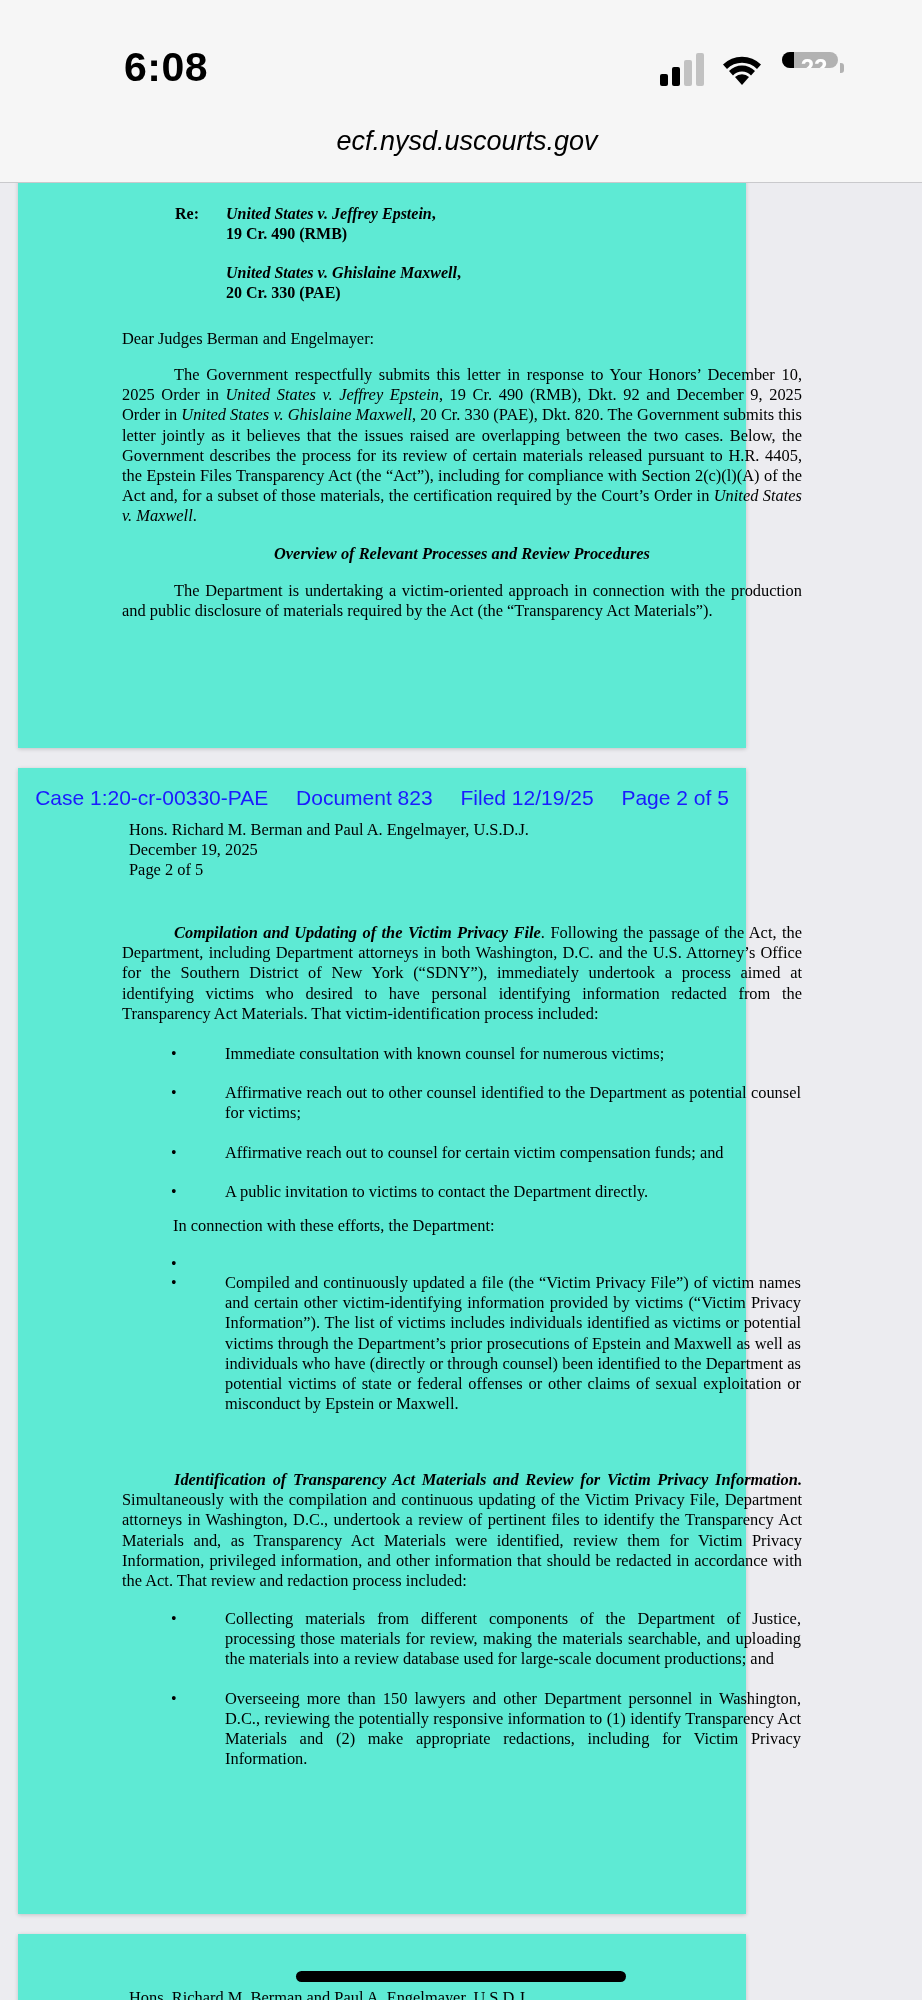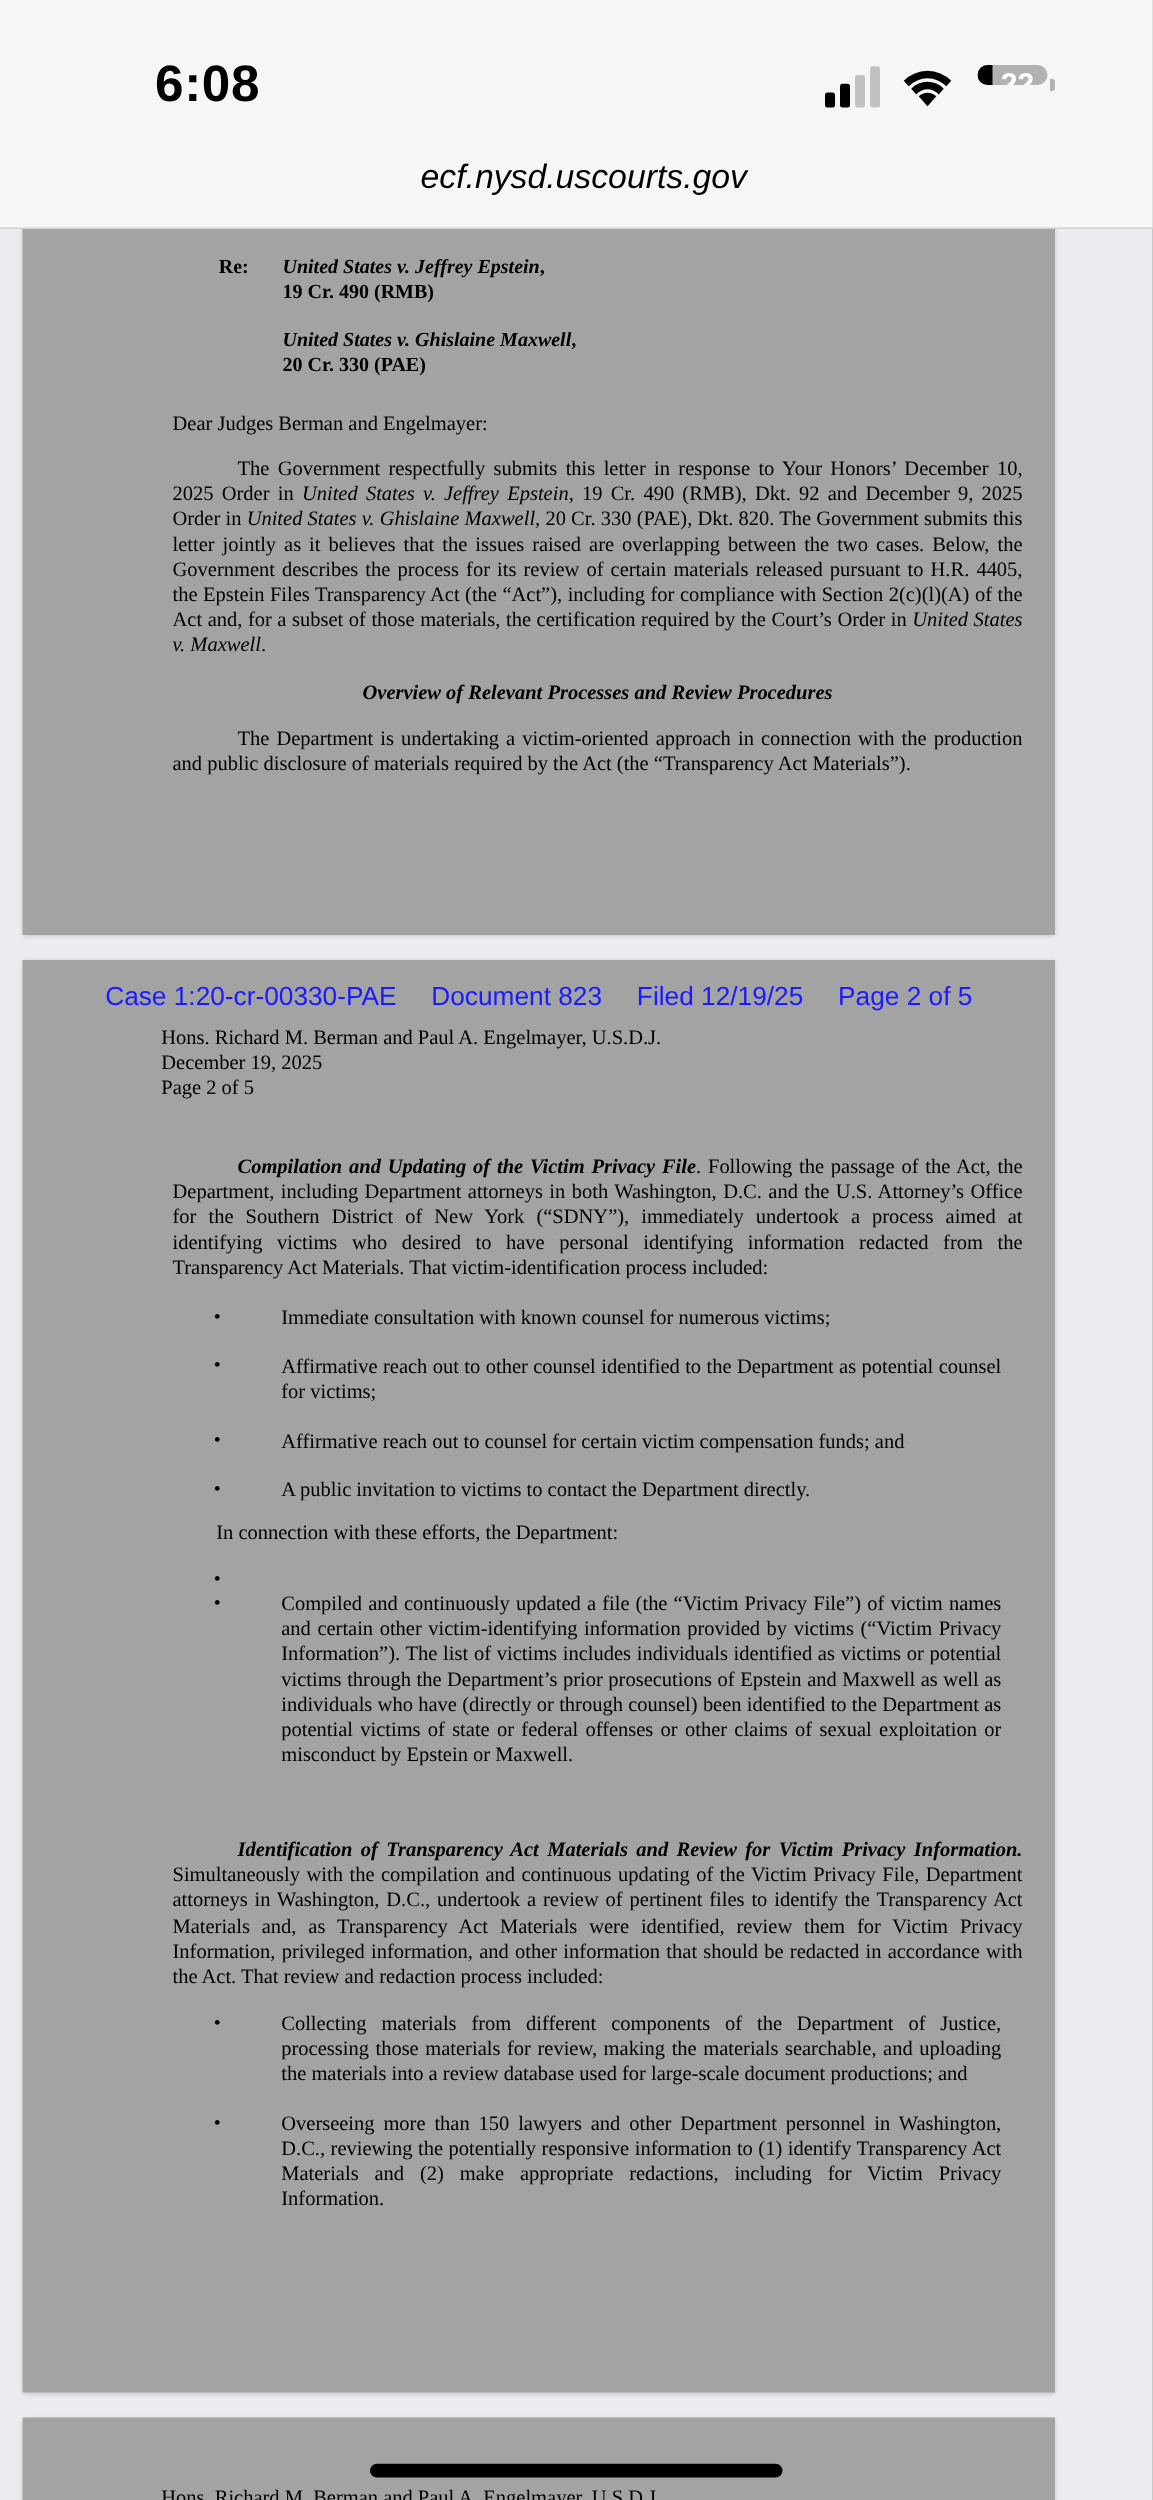--- a/index.html
+++ b/index.html
@@ -35,31 +35,31 @@
   .battery-tip {
     position: absolute; left: 180px; top: 11px; width: 4px; height: 10px;
     border-radius: 0 3px 3px 0; background: #b2b2b2;
   }
   .url {
     position: absolute; left: 0; right: 0; top: 126px; text-align: center;
     font-family: "Liberation Sans", sans-serif; font-size: 27px; color: #000; font-style: italic;
   }
   
   .page {
-    position: absolute; left: 18px; width: 826px; background: #a3a3a3;
+    position: absolute; left: 18px; width: 728px; background: #5eead4;
     box-shadow: 0 1px 4px rgba(0,0,0,0.18);
   }
   .page1 { top: 150px; height: 598px; }
   .page2 { top: 768px; height: 1146px; }
   .page3 { top: 1934px; height: 200px; }
   .clipped {
     position: absolute; left: 100px; top: 26px; font-size: 15px; color: #333;
     filter: blur(1.2px);
   }
-  .doc { position: absolute; left: 120px; width: 680px; color: #000; font-size: 16.4px; line-height: 20.2px; }
+  .doc { position: absolute; left: 104px; width: 680px; color: #000; font-size: 16.4px; line-height: 20.2px; }
   .just { text-align: justify; }
   .indent { text-indent: 52px; }
   .re-row { position: absolute; font-size: 16px; line-height: 20px; font-weight: 700; }
   .re-label { left: 157px; top: 54px; }
   .re-case { left: 208px; }
   .re-case i { font-style: italic; }
   .pager-badge {
     position: absolute; left: 66px; top: 95px; z-index: 5;
     font-family: "Liberation Sans", sans-serif; font-size: 38px; font-weight: 700;
     color: #9a9a9a;

